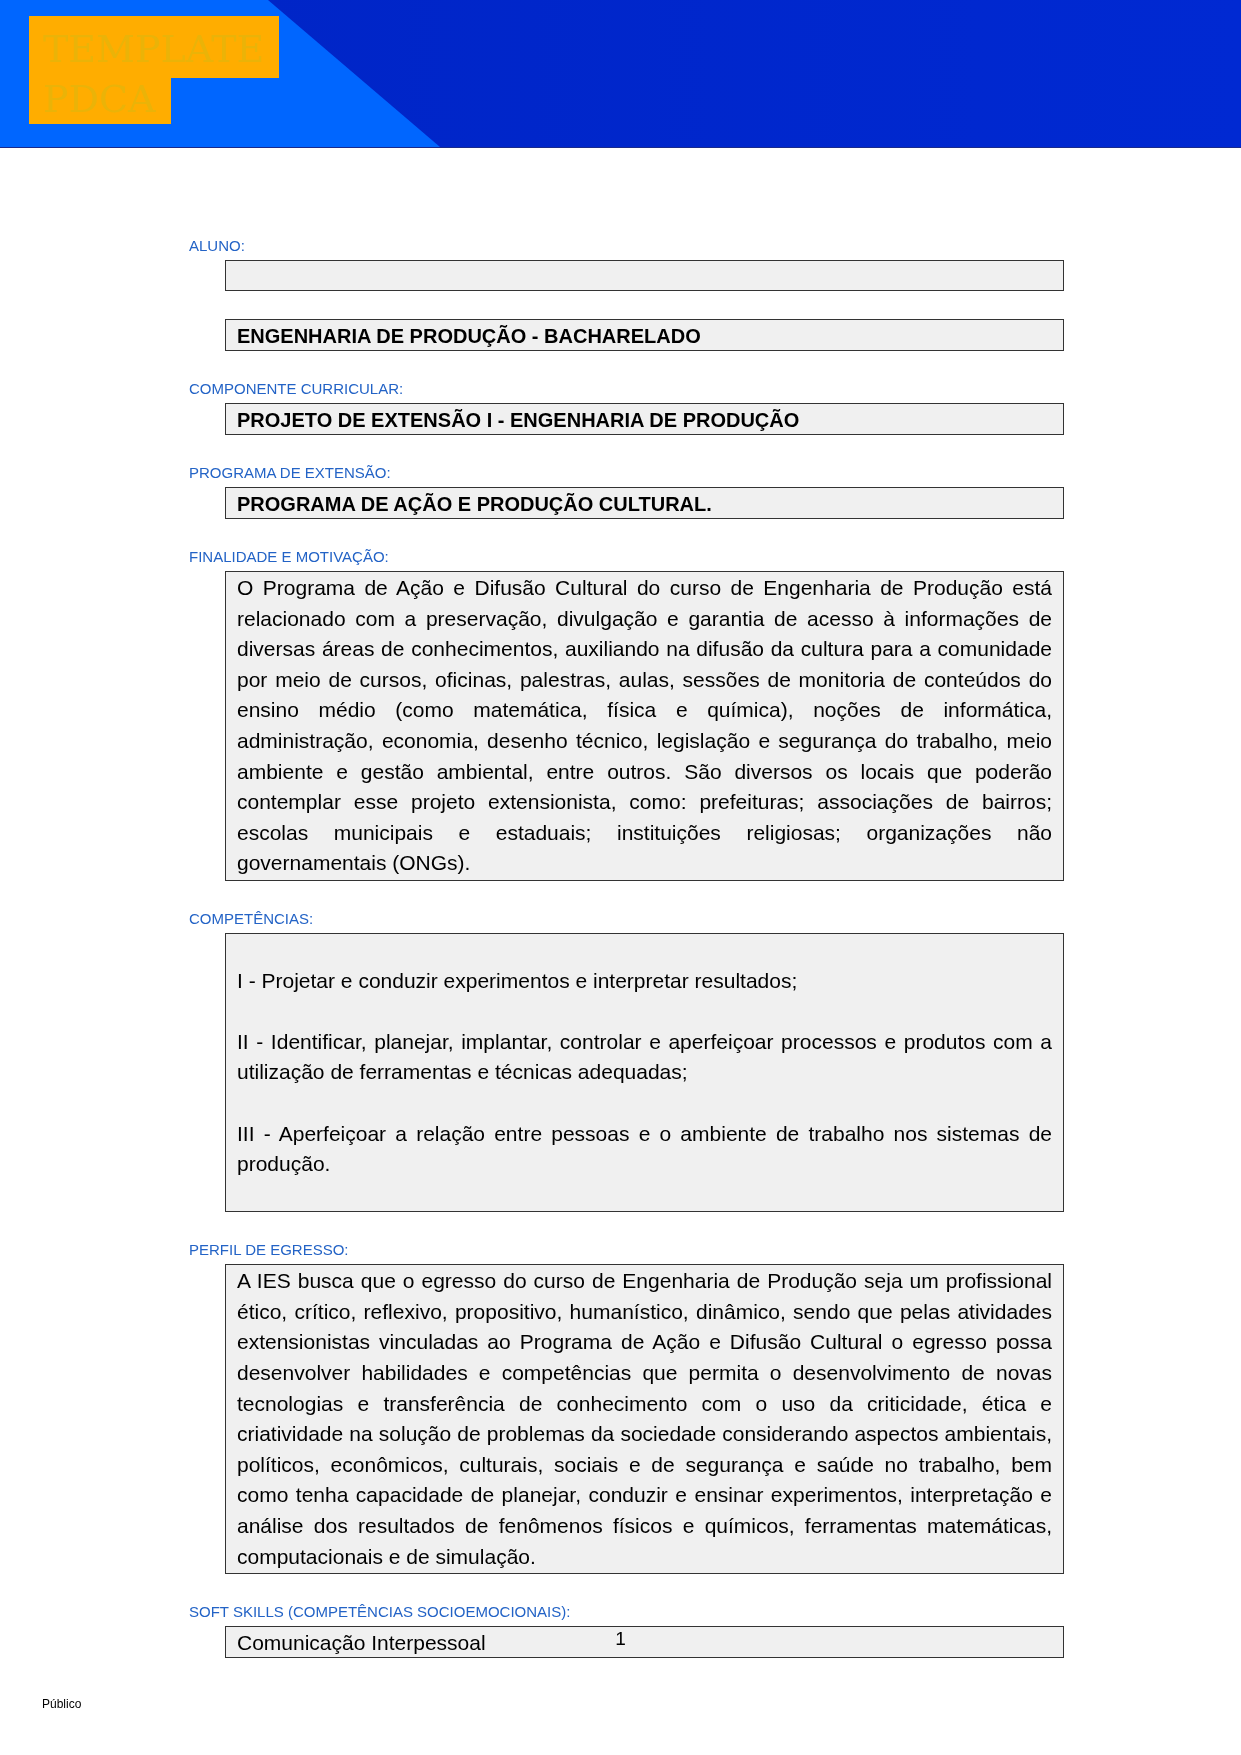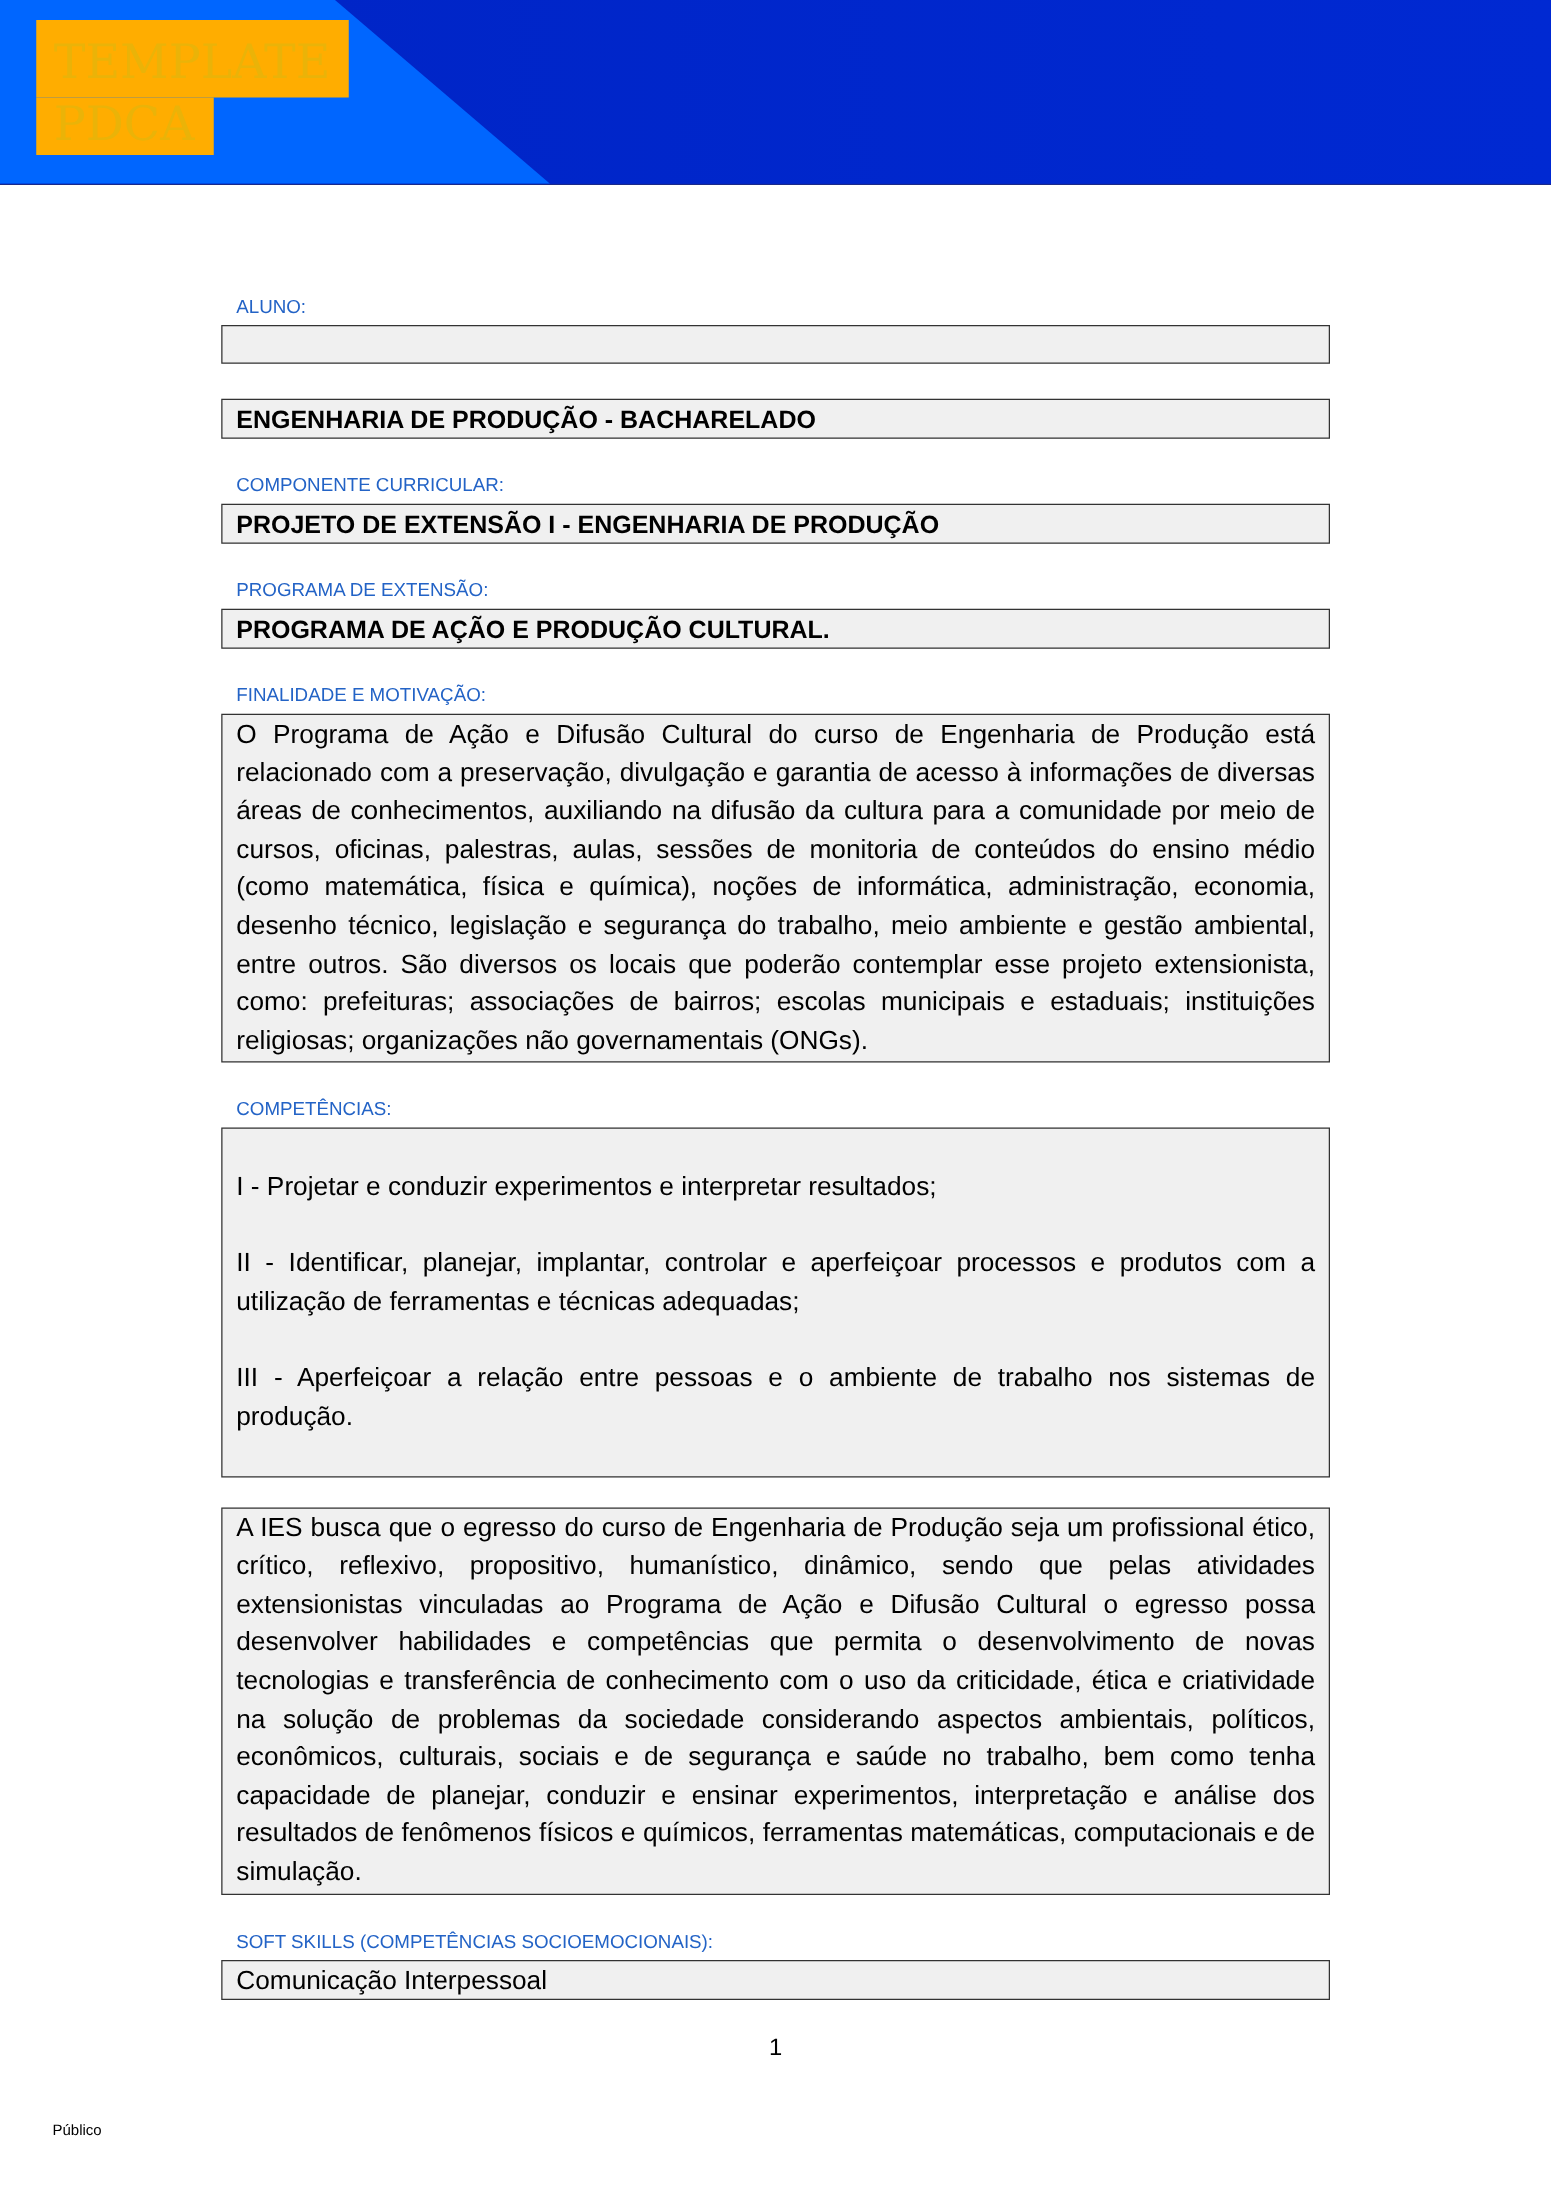--- a/index.html
+++ b/index.html
@@ -66,20 +66,21 @@
     .box {
       background: #f0f0f0;
       border: 1.5px solid #333333;
       box-sizing: border-box;
       padding: 1px 11px 1px 11px;
       color: #000000;
       font-size: 21px;
       line-height: 30.6px;
       text-align: justify;
       white-space: pre-line;
+      margin-left: 48px;
     }
     .box.bold { font-weight: bold; font-size: 20px; }
     .box.empty { height: 31px; }
     .box.single { height: 32px; }
     .gap-aluno { height: 28px; }
     .gap { height: 24px; }
     .page-number {
       position: absolute;
       left: 0; width: 1241px;
       top: 1628px;
@@ -151,20 +152,21 @@
     <div class="label">COMPETÊNCIAS:</div>
     <div class="box" style="text-align:justify;">
       <div>I - Projetar e conduzir experimentos e interpretar resultados;</div>
       <div>II - Identificar, planejar, implantar, controlar e aperfeiçoar processos e produtos com a utilização de ferramentas e técnicas adequadas;</div>
       <div>III - Aperfeiçoar a relação entre pessoas e o ambiente de trabalho nos sistemas de produção.</div>
     </div>
   </div>
   <div class="gap"></div>
 
   <div class="field">
+    <div class="label">PERFIL DE EGRESSO:</div>
     <div class="box">A IES busca que o egresso do curso de Engenharia de Produção seja um profissional ético, crítico, reflexivo, propositivo, humanístico, dinâmico, sendo que pelas atividades extensionistas vinculadas ao Programa de Ação e Difusão Cultural o egresso possa desenvolver habilidades e competências que permita o desenvolvimento de novas tecnologias e transferência de conhecimento com o uso da criticidade, ética e criatividade na solução de problemas da sociedade considerando aspectos ambientais, políticos, econômicos, culturais, sociais e de segurança e saúde no trabalho, bem como tenha capacidade de planejar, conduzir e ensinar experimentos, interpretação e análise dos resultados de fenômenos físicos e químicos, ferramentas matemáticas, computacionais e de simulação.</div>
   </div>
   <div class="gap"></div>
 
   <div class="field">
     <div class="label">SOFT SKILLS (COMPETÊNCIAS SOCIOEMOCIONAIS):</div>
     <div class="box single">Comunicação Interpessoal</div>
   </div>
 
 </div>

